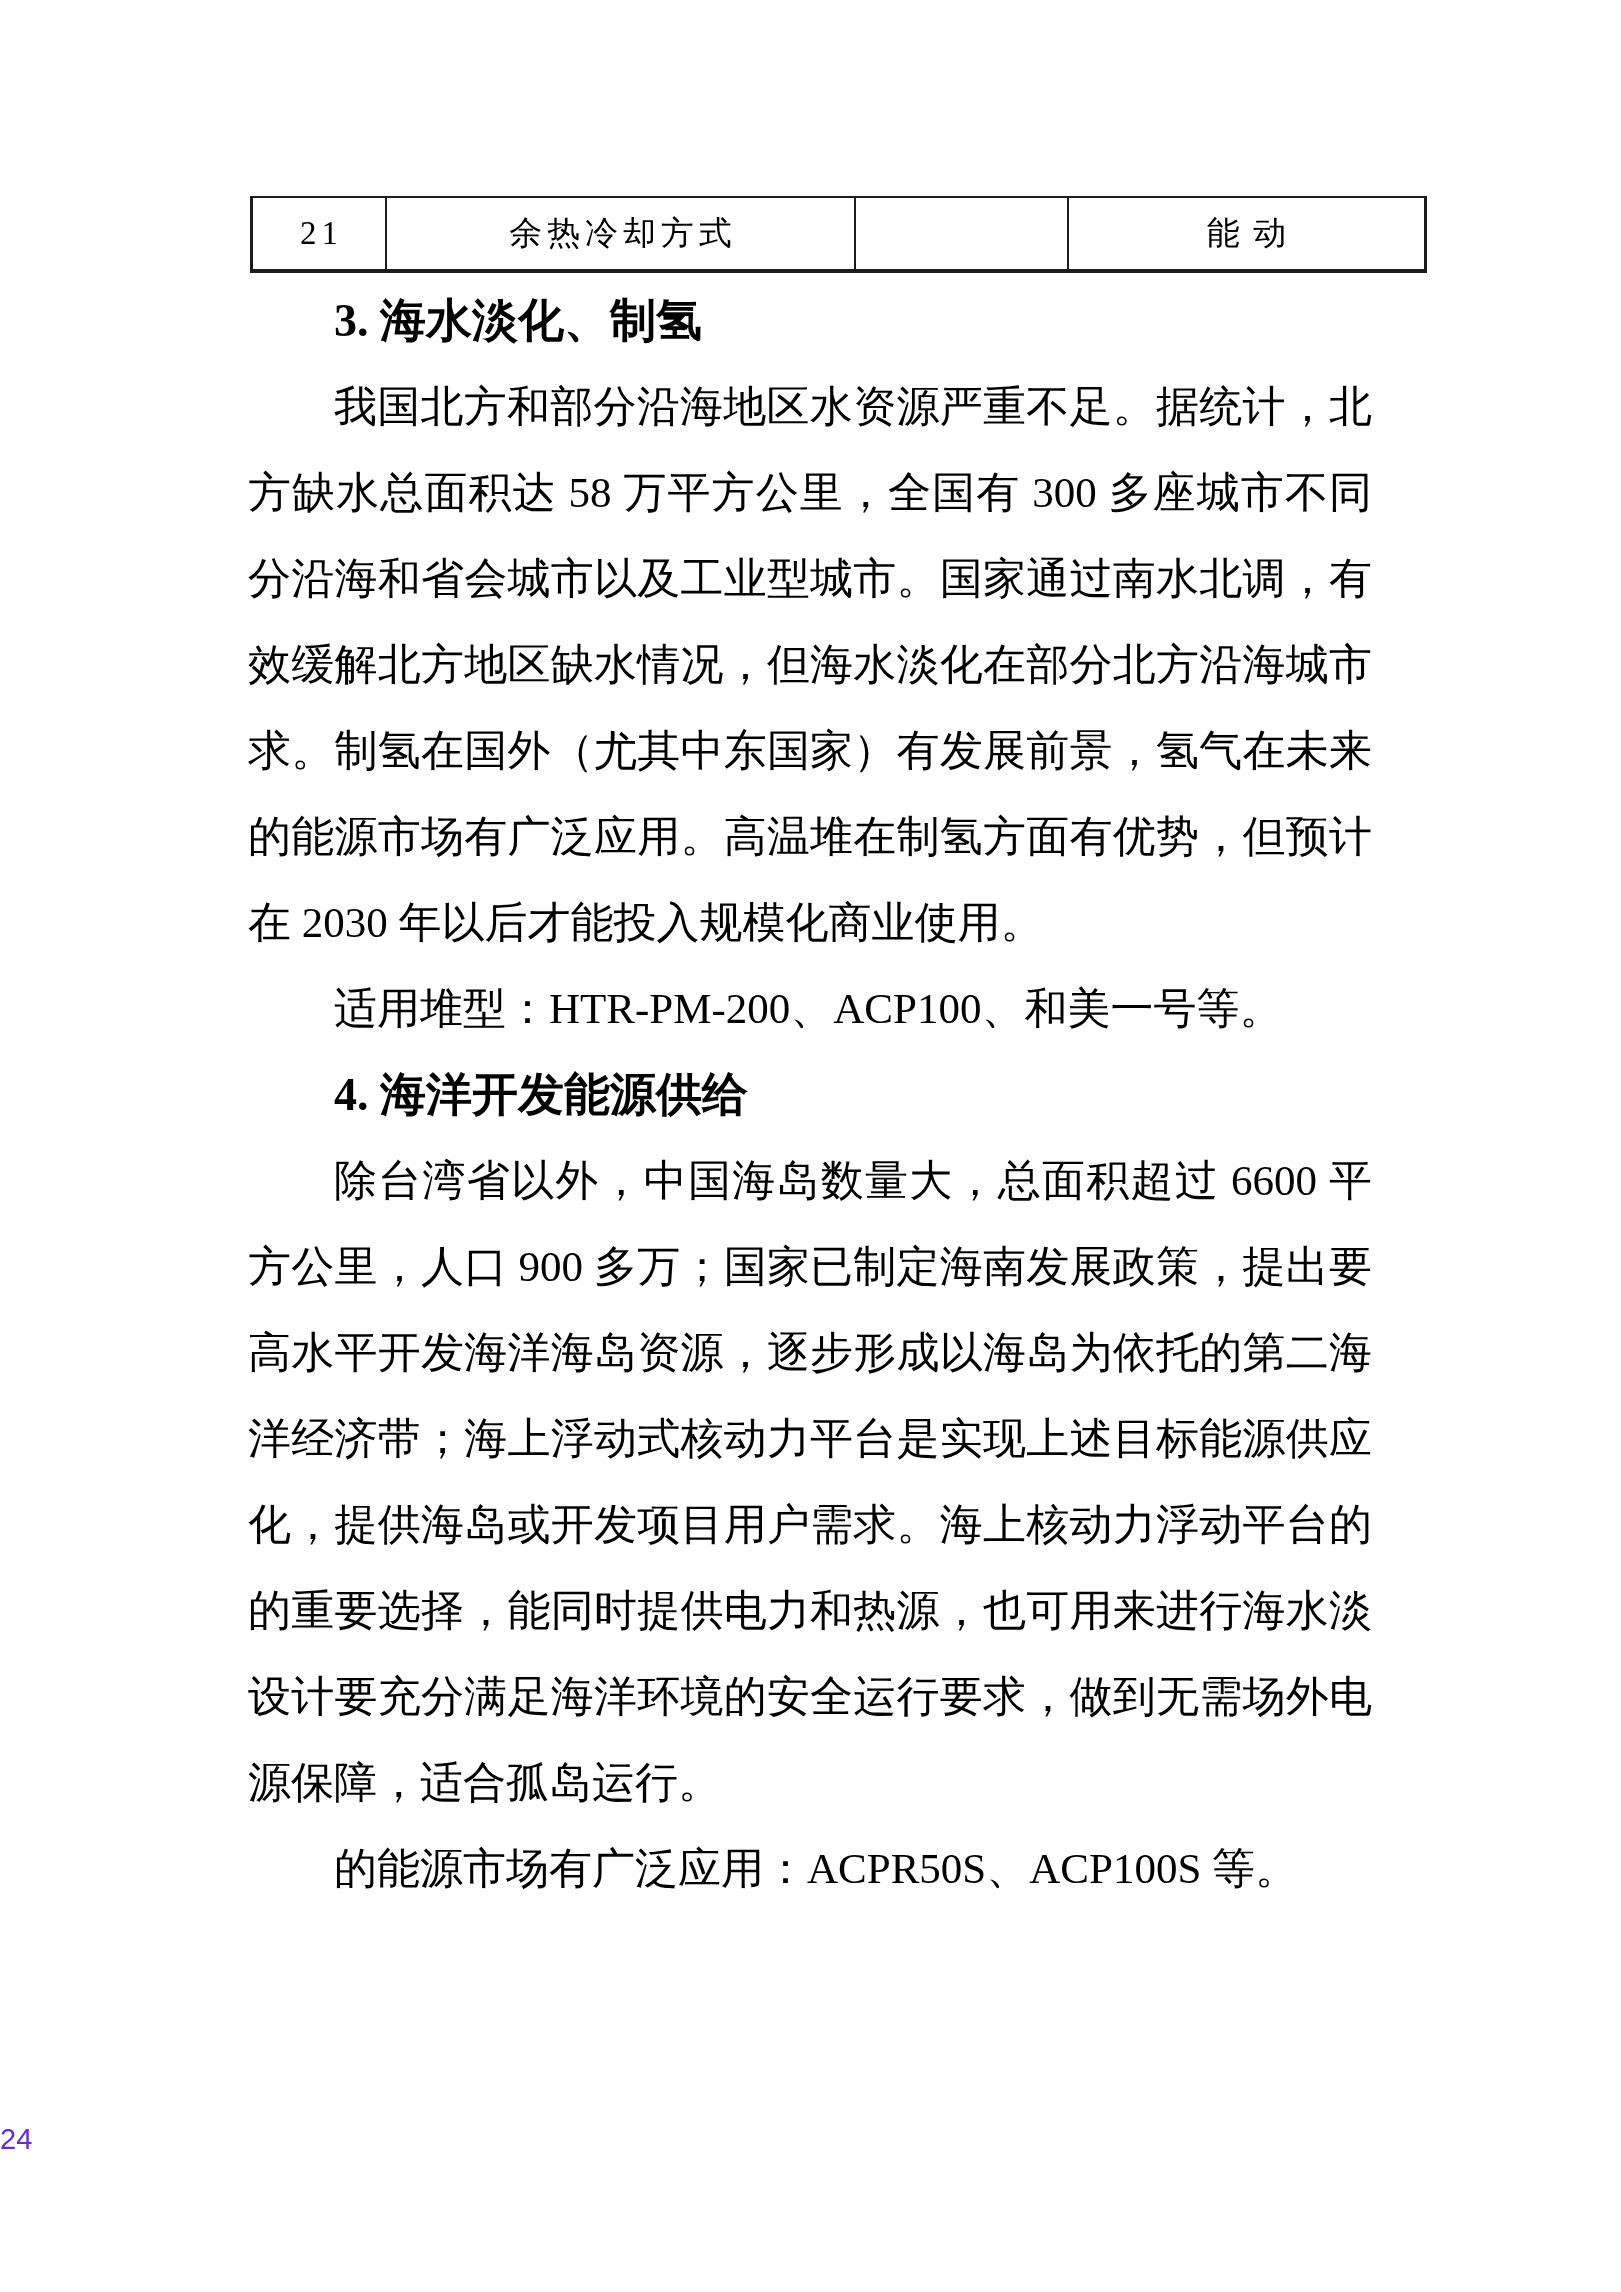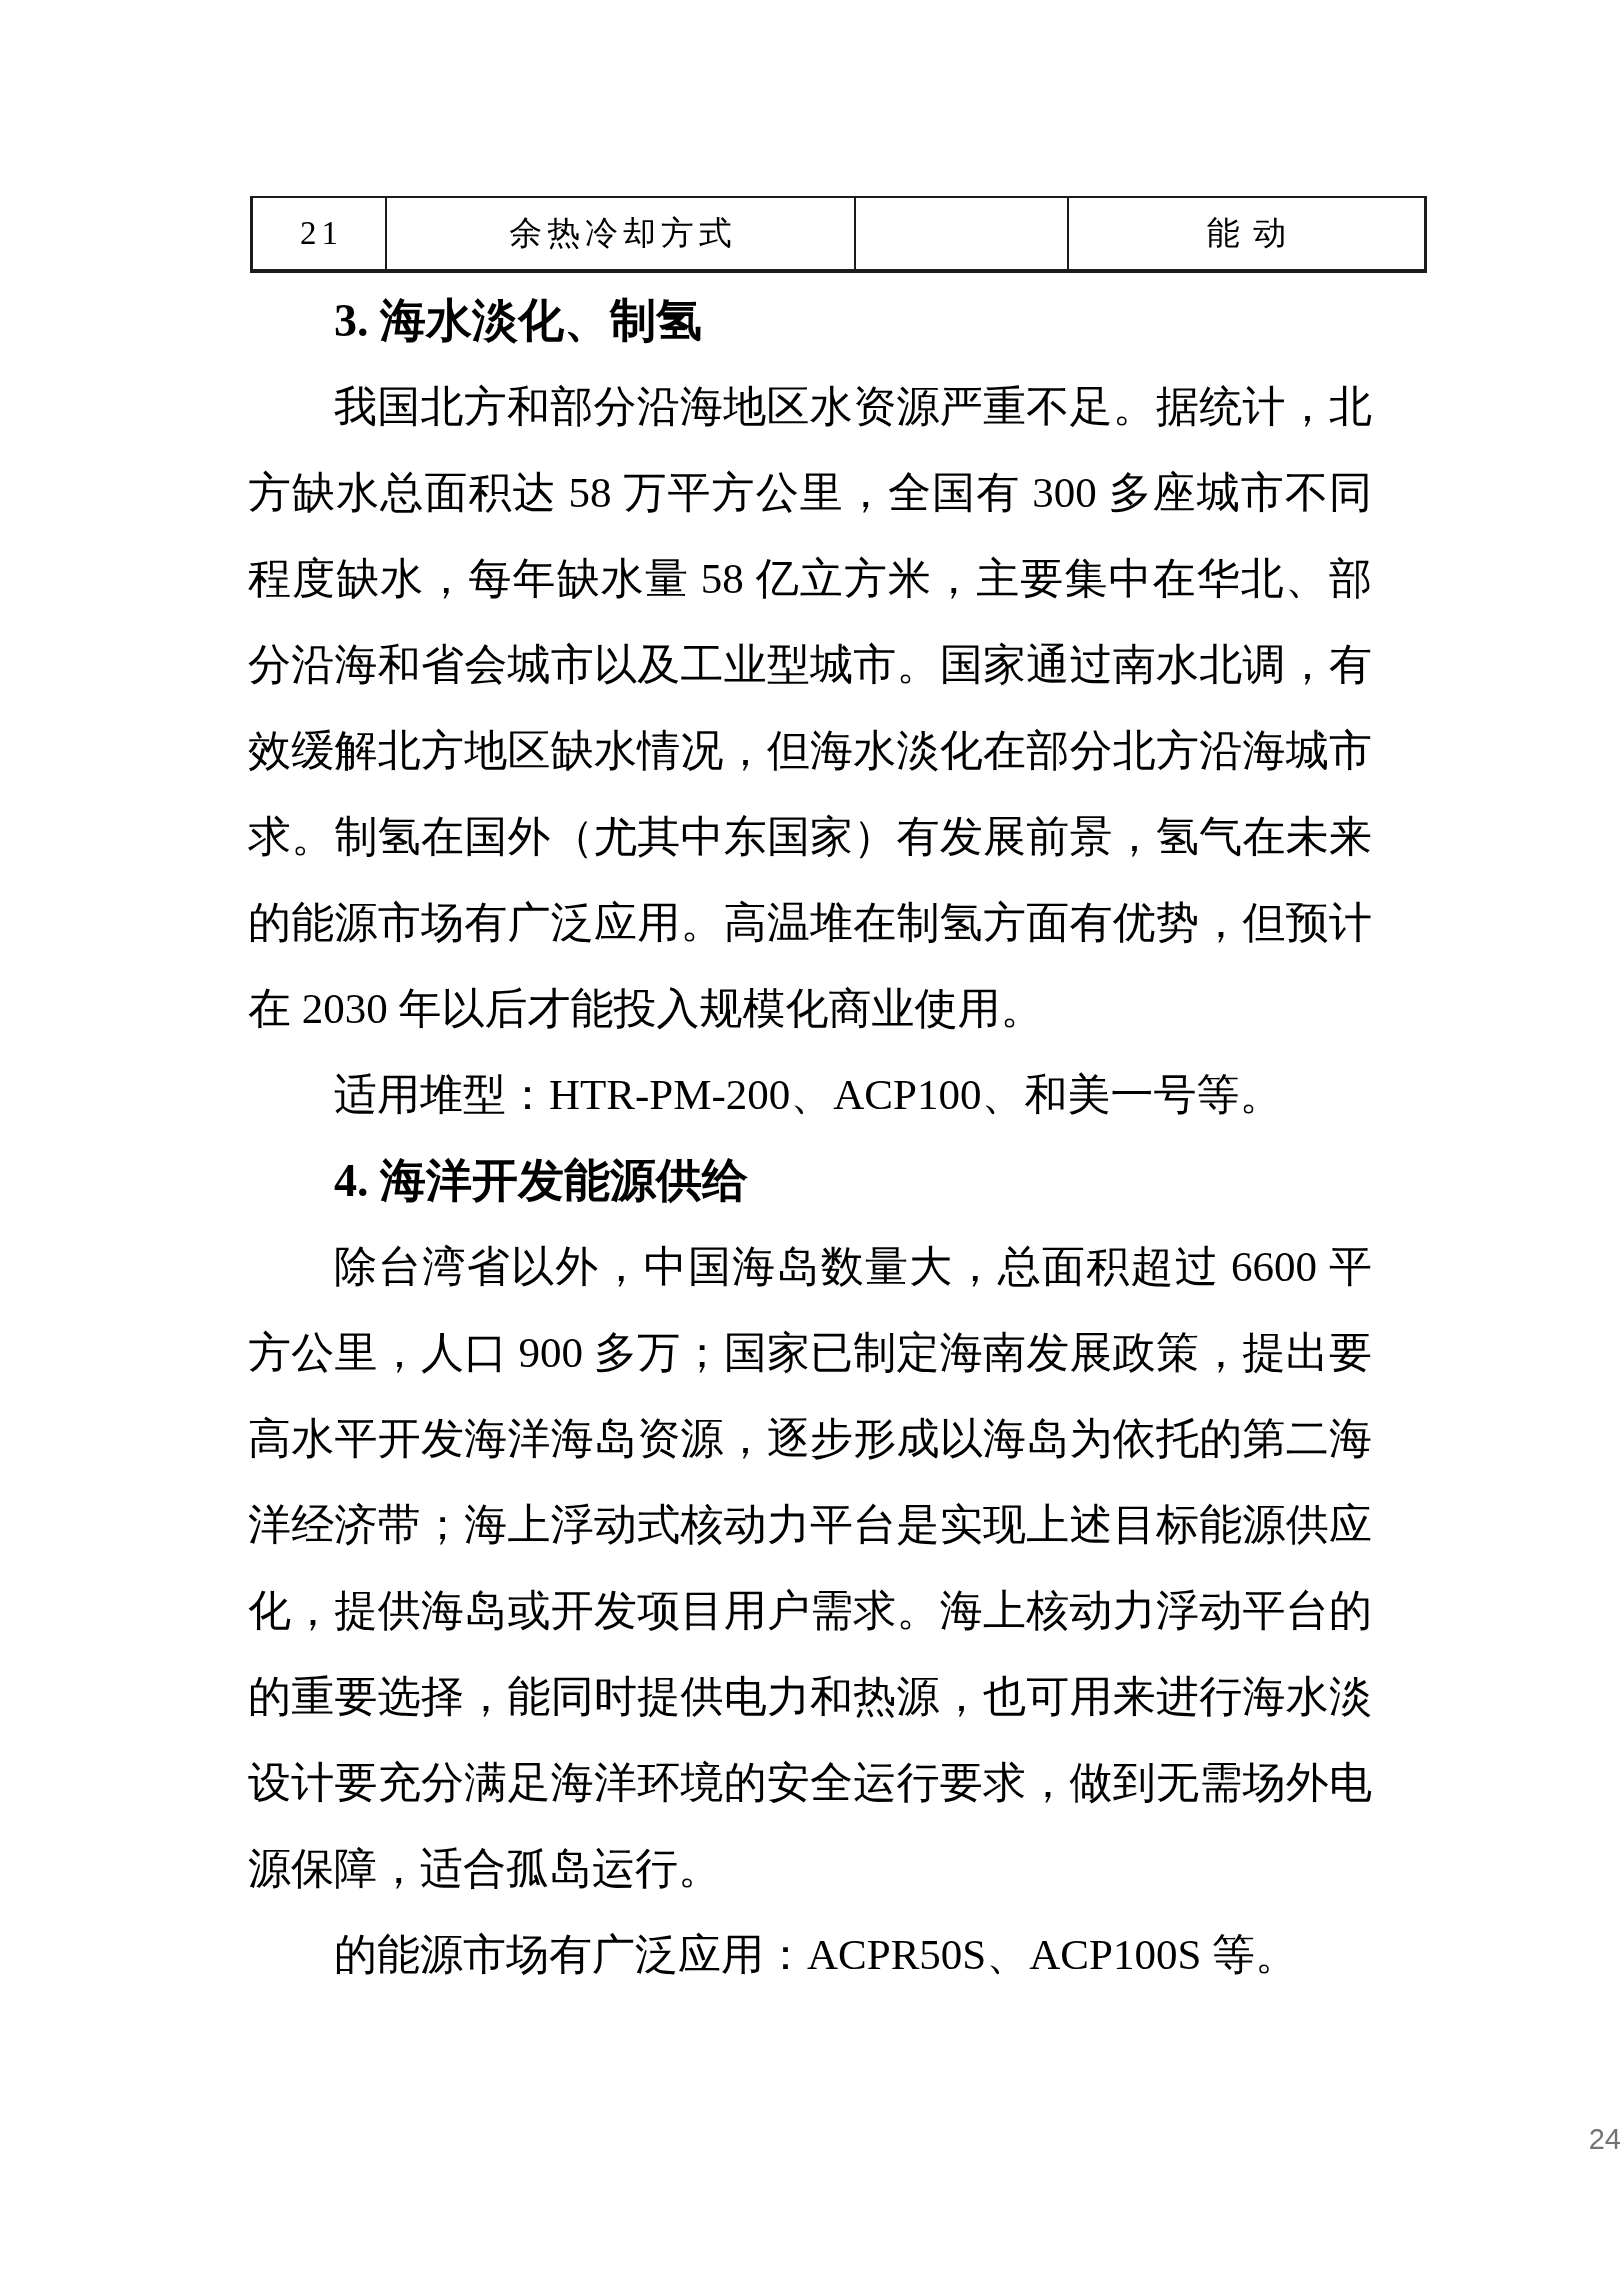--- a/index.html
+++ b/index.html
@@ -48,43 +48,42 @@
   }
   .j {           
     text-align:justify;
     text-align-last:justify;
   }
   .i { padding-left:86px; }   
   .h { font-weight:bold; font-size:46px; }
   
   .pagenum {
     position:absolute; top:2123px; left:0; width:100%;
-    text-align:right;
+    text-align:left;
     font-size:29px; line-height:33px;
     font-family:"Liberation Sans","DejaVu Sans",sans-serif;
-    color:#737373;
+    color:#6d28d9;
   }
 </style>
 </head>
 <body>
 
 <div class="page">
 
   <div class="tbl">
     <div class="cell c1">21</div>
     <div class="cell c2">余热冷却方式</div>
     <div class="cell c3"></div>
     <div class="cell c4">能动</div>
   </div>
 
   <div class="content">
     <div class="ln h i">3. 海水淡化、制氢</div>
     <div class="ln j i">我国北方和部分沿海地区水资源严重不足。据统计，北</div>
     <div class="ln j">方缺水总面积达 58 万平方公里，全国有 300 多座城市不同</div>
-    <div class="ln j">程度缺水，每年缺水量 58 亿立方米，主要集中在华北、部</div>
     <div class="ln j">分沿海和省会城市以及工业型城市。国家通过南水北调，有</div>
     <div class="ln j">效缓解北方地区缺水情况，但海水淡化在部分北方沿海城市</div>
     <div class="ln j">求。制氢在国外（尤其中东国家）有发展前景，氢气在未来</div>
     <div class="ln j">的能源市场有广泛应用。高温堆在制氢方面有优势，但预计</div>
     <div class="ln">在 2030 年以后才能投入规模化商业使用。</div>
     <div class="ln i">适用堆型：HTR-PM-200、ACP100、和美一号等。</div>
     <div class="ln h i">4. 海洋开发能源供给</div>
     <div class="ln j i">除台湾省以外，中国海岛数量大，总面积超过 6600 平</div>
     <div class="ln j">方公里，人口 900 多万；国家已制定海南发展政策，提出要</div>
     <div class="ln j">高水平开发海洋海岛资源，逐步形成以海岛为依托的第二海</div>

